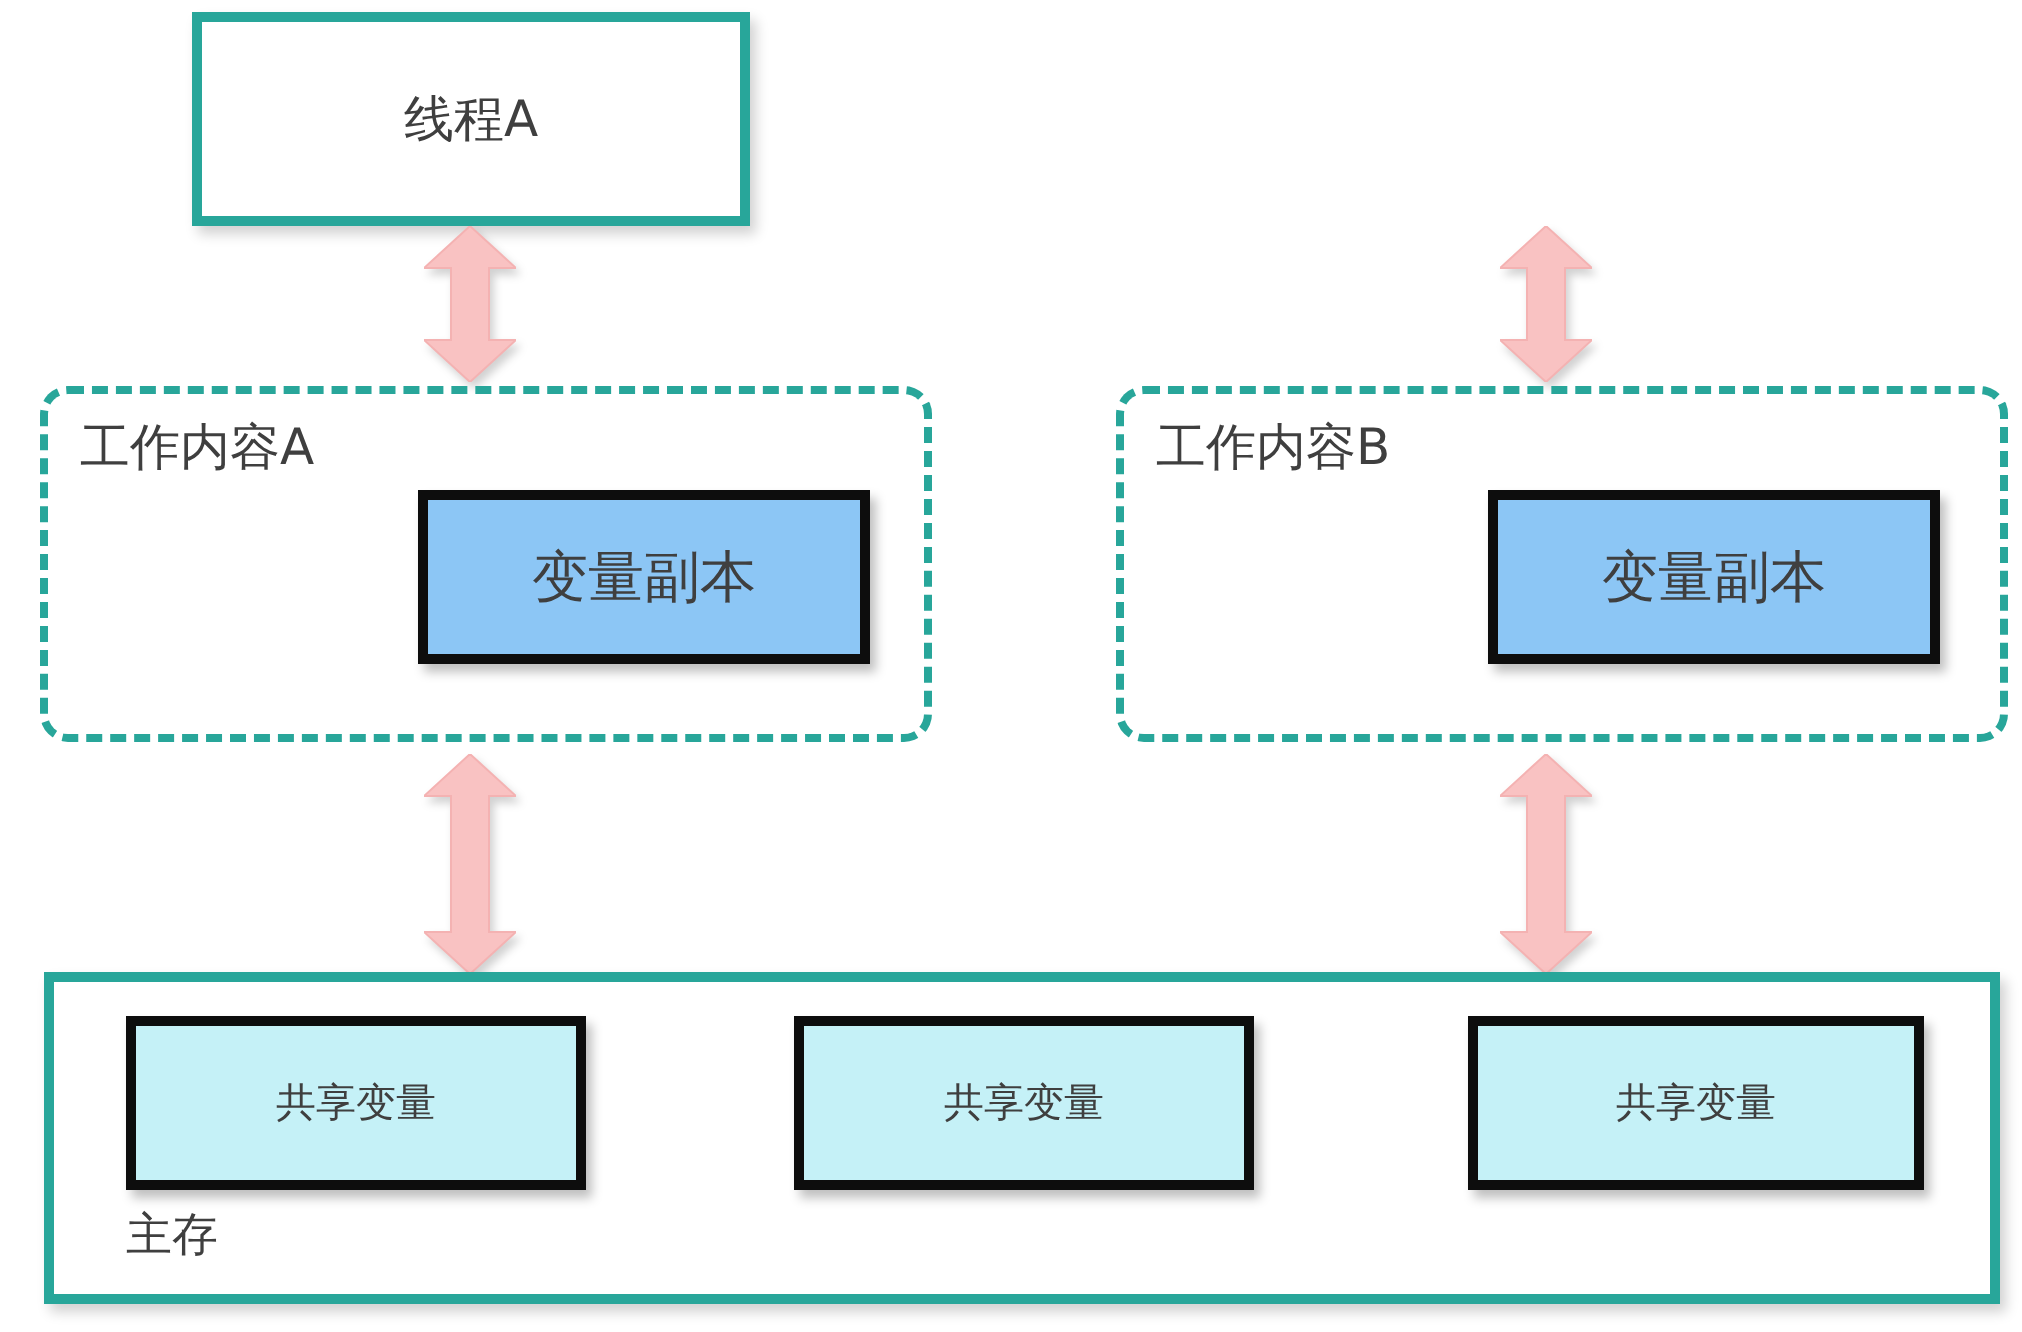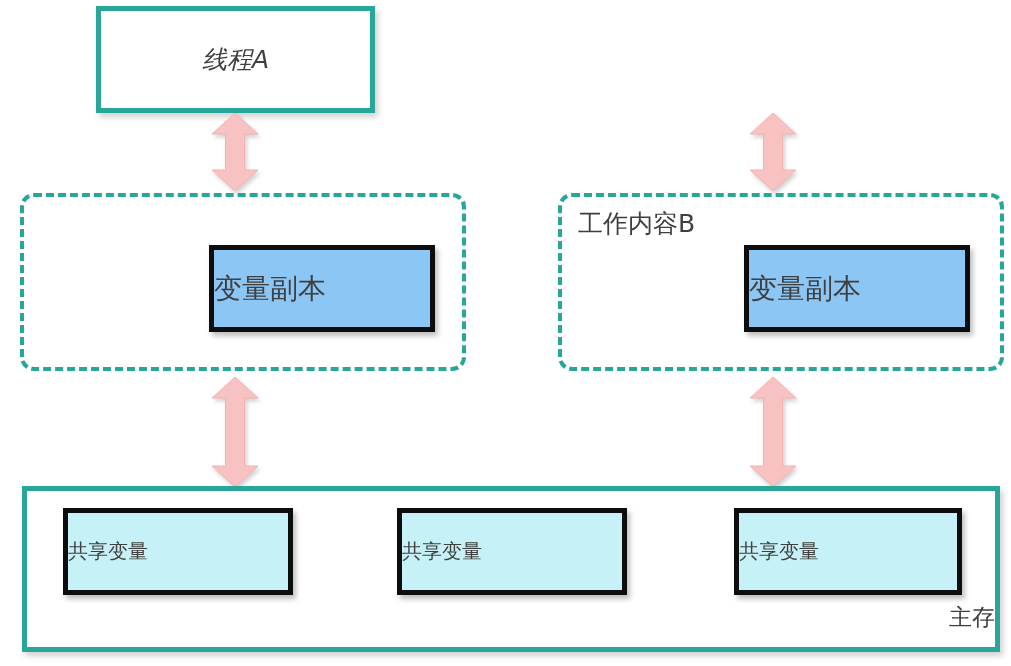--- a/index.html
+++ b/index.html
@@ -22,21 +22,20 @@
     background: #ffffff;
     border: 5px solid var(--teal-border, #28a69a);
     box-sizing: border-box;
     box-shadow: 3px 4px 6px rgba(0,0,0,0.18);
   }
   .thread-box {
     display: flex;
     align-items: center;
     justify-content: center;
     font-size: 25px;
-    font-style: italic;
   }
   .pos-thread-a { left: 96px;  top: 6px; width: 279px; height: 107px; }
   .pos-thread-b { left: 635px; top: 6px; width: 280px; height: 107px; }
 
   
   .dashed-box {
     position: absolute;
     border: 4px dashed var(--teal-border, #28a69a);
     border-radius: 14px;
     box-sizing: border-box;
@@ -52,20 +51,21 @@
     color: var(--text, #3f3f3f);
   }
 
   
   .inner-box {
     position: absolute;
     border: 5px solid var(--inner-border-black, #0d0d0d);
     box-sizing: border-box;
     display: flex;
     align-items: center;
+    justify-content: center;
     box-shadow: 3px 4px 5px rgba(0,0,0,0.25);
   }
   .copy-box {
     background: var(--variable-copy-blue, #8cc6f5);
     font-size: 28px;
   }
   .pos-copy-a { left: 185px; top: 48px;  width: 226px; height: 87px; }  
   .pos-copy-b { left: 182px; top: 48px;  width: 226px; height: 87px; }
   .shared-box {
     background: var(--shared-variable-cyan, #c5f1f7);
@@ -75,21 +75,21 @@
   .pos-shared-2 { left: 370px; top: 17px; width: 230px; height: 87px; }
   .pos-shared-3 { left: 707px; top: 17px; width: 228px; height: 87px; }
 
   
   .pos-main-memory { left: 22px; top: 486px; width: 978px; height: 166px; }
   .main-memory-label {
     position: absolute;
     left: 0;
     right: 0;
     bottom: 14px;
-    text-align: right;
+    text-align: left;
     font-size: 23px;
     color: var(--text, #3f3f3f);
     margin-left: 36px;
   }
 
   
   .arrow {
     position: absolute;
     filter: drop-shadow(2px 3px 2px rgba(0,0,0,0.18));
   }
@@ -115,20 +115,21 @@
 
   <svg class="arrow pos-arrow-a-top" width="46" height="78" viewBox="0 0 46 78">
     <polygon points="23,0 46,21 32.5,21 32.5,57 46,57 23,78 0,57 13.5,57 13.5,21 0,21"></polygon>
   </svg>
 
   <svg class="arrow pos-arrow-b-top" width="46" height="78" viewBox="0 0 46 78">
     <polygon points="23,0 46,21 32.5,21 32.5,57 46,57 23,78 0,57 13.5,57 13.5,21 0,21"></polygon>
   </svg>
 
   <div class="dashed-box pos-working-a">
+    <span class="working-label">工作内容A</span>
     <div class="inner-box copy-box pos-copy-a">
       <span>变量副本</span>
     </div>
   </div>
 
   <div class="dashed-box pos-working-b">
     <span class="working-label">工作内容B</span>
     <div class="inner-box copy-box pos-copy-b">
       <span>变量副本</span>
     </div>

